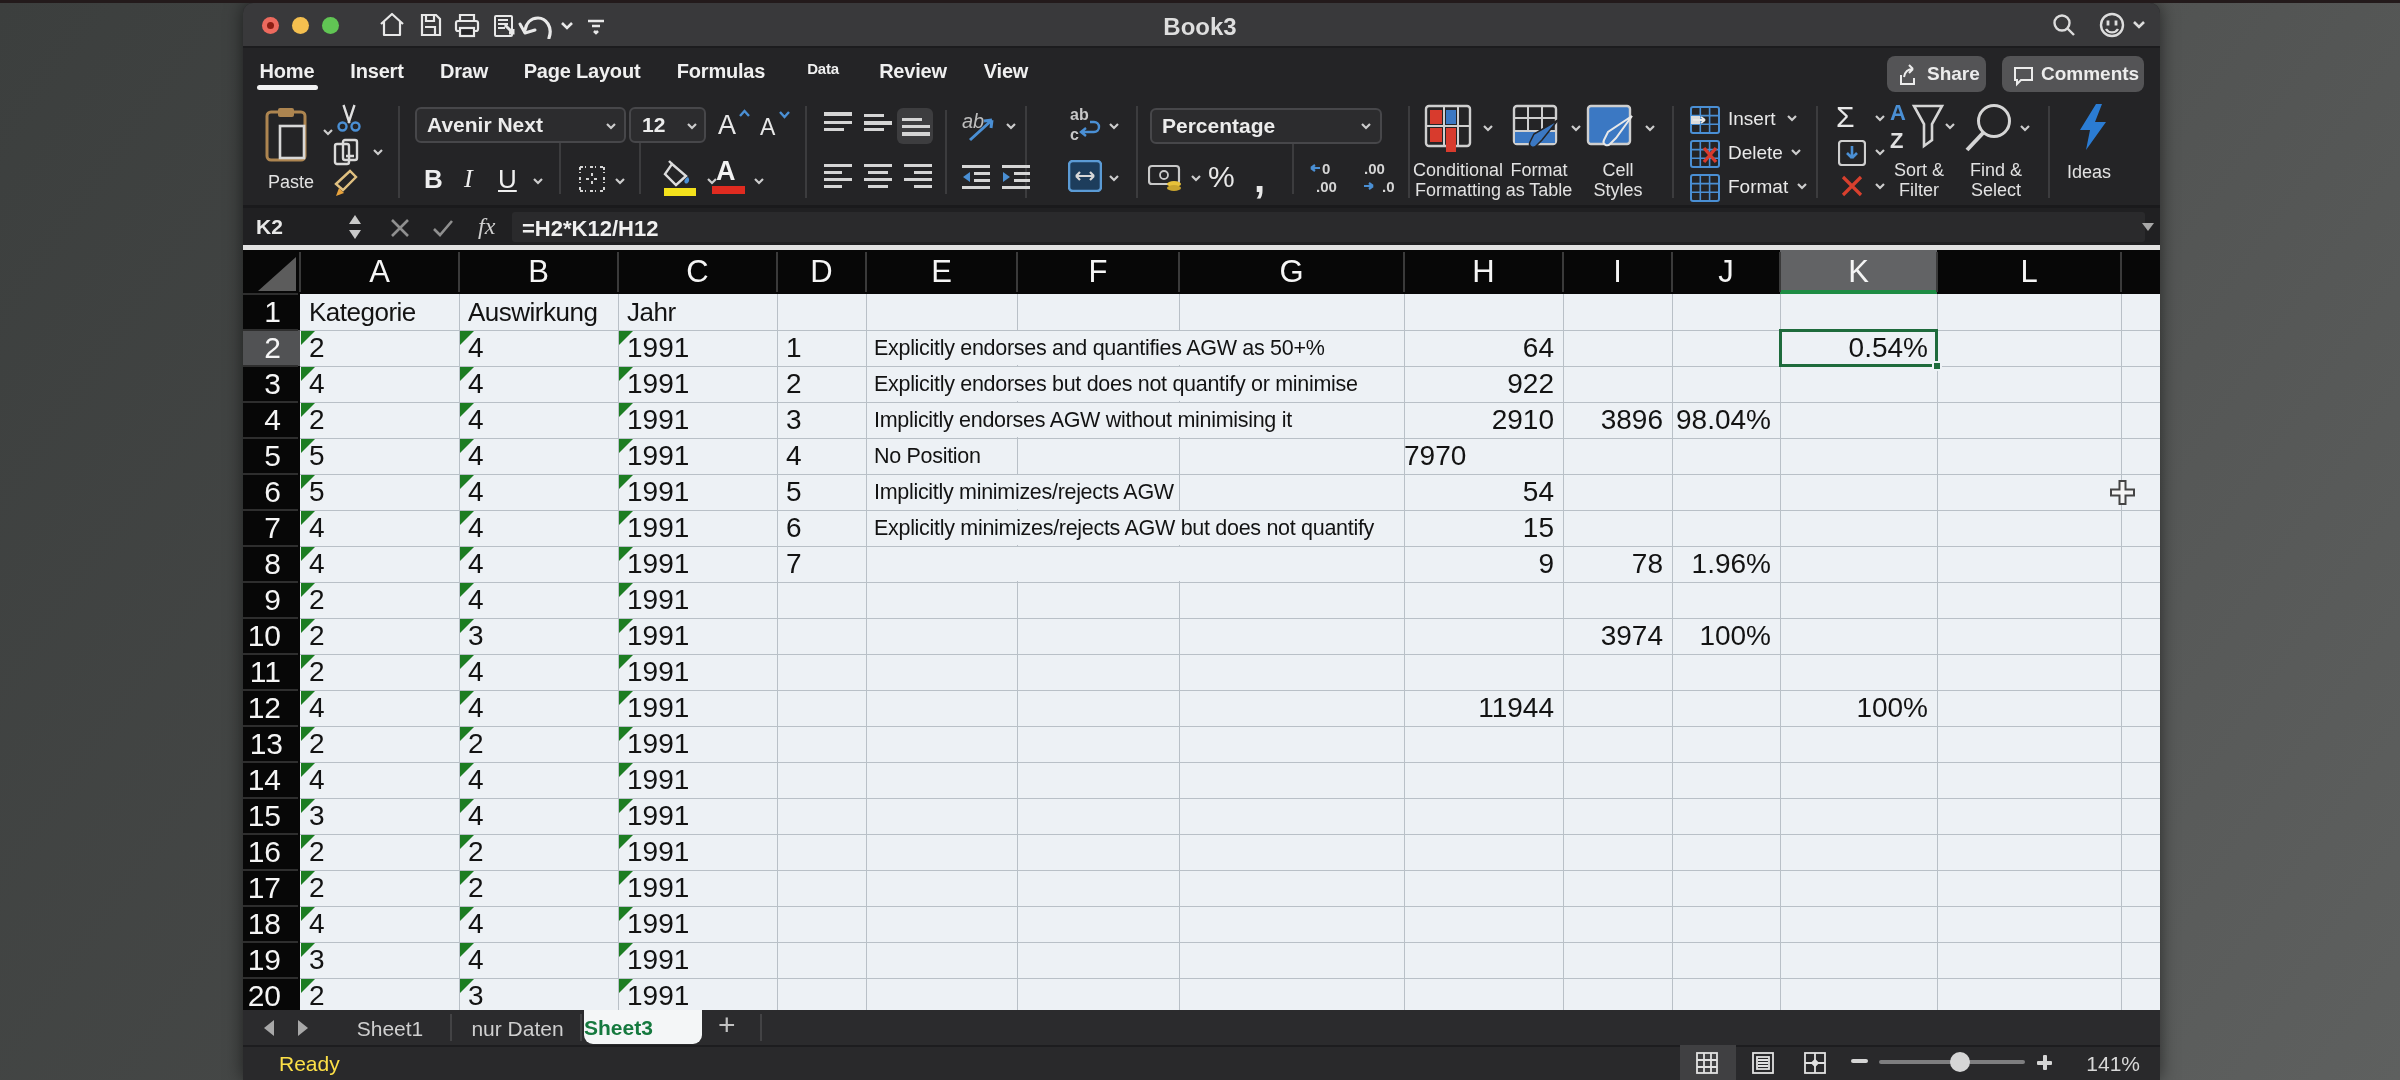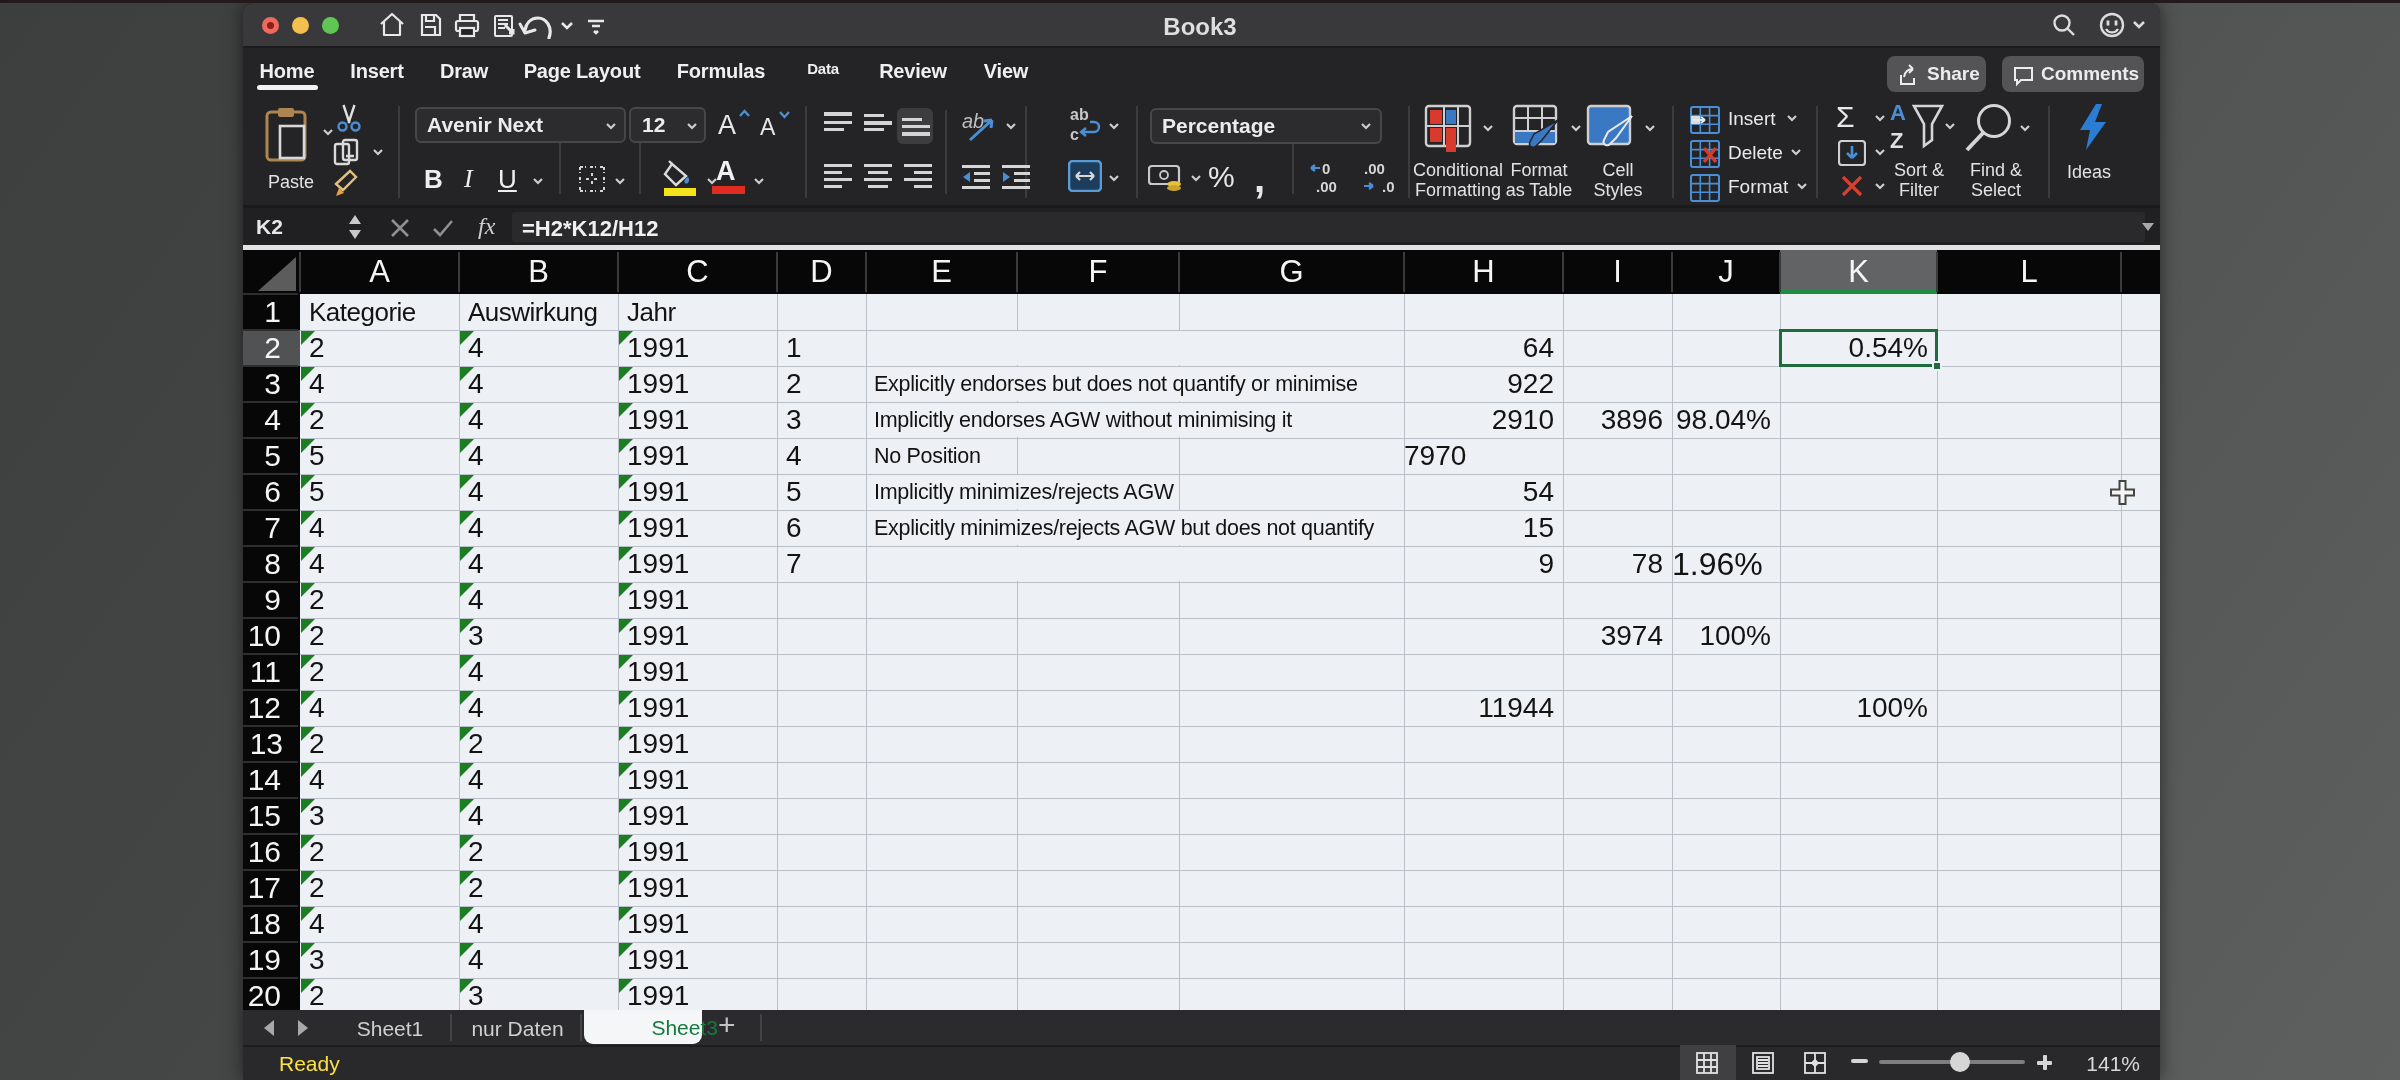--- a/index.html
+++ b/index.html
@@ -589,58 +589,59 @@
 <div class="cell" style="left:627px;top:942px;line-height:36px;font-size:28px">1991</div>
 <div class="tri" style="left:619px;top:979px"></div>
 <div class="cell" style="left:627px;top:978px;line-height:36px;font-size:28px">1991</div>
 <div class="cell" style="left:786px;top:330px;line-height:36px;font-size:28px">1</div>
 <div class="cell" style="left:786px;top:366px;line-height:36px;font-size:28px">2</div>
 <div class="cell" style="left:786px;top:402px;line-height:36px;font-size:28px">3</div>
 <div class="cell" style="left:786px;top:438px;line-height:36px;font-size:28px">4</div>
 <div class="cell" style="left:786px;top:474px;line-height:36px;font-size:28px">5</div>
 <div class="cell" style="left:786px;top:510px;line-height:36px;font-size:28px">6</div>
 <div class="cell" style="left:786px;top:546px;line-height:36px;font-size:28px">7</div>
+<div class="cell" style="left:874px;top:330px;line-height:36px;font-size:21.5px;letter-spacing:-0.3px">Explicitly endorses and quantifies AGW as 50+%</div>
 <div class="cell" style="left:874px;top:366px;line-height:36px;font-size:21.5px;letter-spacing:-0.3px">Explicitly endorses but does not quantify or minimise</div>
 <div class="cell" style="left:874px;top:402px;line-height:36px;font-size:21.5px;letter-spacing:-0.3px">Implicitly endorses AGW without minimising it</div>
 <div class="cell" style="left:874px;top:438px;line-height:36px;font-size:21.5px;letter-spacing:-0.3px">No Position</div>
 <div class="cell" style="left:874px;top:474px;line-height:36px;font-size:21.5px;letter-spacing:-0.3px">Implicitly minimizes/rejects AGW</div>
 <div class="cell" style="left:874px;top:510px;line-height:36px;font-size:21.5px;letter-spacing:-0.3px">Explicitly minimizes/rejects AGW but does not quantify</div>
 <div class="cell" style="left:1404px;top:330px;width:150px;text-align:right;line-height:36px;font-size:28px">64</div>
 <div class="cell" style="left:1404px;top:366px;width:150px;text-align:right;line-height:36px;font-size:28px">922</div>
 <div class="cell" style="left:1404px;top:402px;width:150px;text-align:right;line-height:36px;font-size:28px">2910</div>
 <div class="cell" style="left:1404px;top:438px;width:150px;text-align:left;line-height:36px;font-size:28px">7970</div>
 <div class="cell" style="left:1404px;top:474px;width:150px;text-align:right;line-height:36px;font-size:28px">54</div>
 <div class="cell" style="left:1404px;top:510px;width:150px;text-align:right;line-height:36px;font-size:28px">15</div>
 <div class="cell" style="left:1404px;top:546px;width:150px;text-align:right;line-height:36px;font-size:28px">9</div>
 <div class="cell" style="left:1404px;top:690px;width:150px;text-align:right;line-height:36px;font-size:28px">11944</div>
 <div class="cell" style="left:1563px;top:402px;width:100px;text-align:right;line-height:36px;font-size:28px">3896</div>
 <div class="cell" style="left:1563px;top:546px;width:100px;text-align:right;line-height:36px;font-size:28px">78</div>
 <div class="cell" style="left:1563px;top:618px;width:100px;text-align:right;line-height:36px;font-size:28px">3974</div>
 <div class="cell" style="left:1672px;top:402px;width:99px;text-align:right;line-height:36px;font-size:28px">98.04%</div>
-<div class="cell" style="left:1672px;top:546px;width:99px;line-height:36px;font-size:32px">1.96%</div>
+<div class="cell" style="left:1672px;top:546px;width:99px;text-align:right;line-height:36px;font-size:28px">1.96%</div>
 <div class="cell" style="left:1672px;top:618px;width:99px;text-align:right;line-height:36px;font-size:28px">100%</div>
 <div class="cell" style="left:1780px;top:330px;width:148px;text-align:right;line-height:36px;font-size:28px">0.54%</div>
 <div class="cell" style="left:1780px;top:690px;width:148px;text-align:right;line-height:36px;font-size:28px">100%</div>
 <div class="ab" style="left:1779px;top:329px;width:159px;height:38px;border:3px solid #1e6b3c"></div>
 <div class="ab" style="left:1932px;top:361px;width:10px;height:10px;background:#1e6b3c;border:2px solid #edf1f5"></div>
 <svg class="ab" style="left:2110px;top:480px" width="25" height="25" viewBox="0 0 25 25">
 <path d="M9.5 1 h6 v8.5 h8.5 v6 h-8.5 v8.5 h-6 v-8.5 h-8.5 v-6 h8.5 z" fill="#f5f5f5" stroke="#444" stroke-width="2"></path>
 </svg>
 <div class="ab" style="left:243px;top:1010px;width:1917px;height:35px;background:#2b2b2d"></div>
 <svg class="ab" style="left:260px;top:1018px" width="60" height="20" viewBox="0 0 60 20" fill="#a8a8a8">
 <path d="M14 2 L4 10 L14 18 z"></path>
         <path d="M38 2 L48 10 L38 18 z"></path>
       </svg>
 <div class="ab" style="left:450px;top:1014px;width:2px;height:27px;background:#434345"></div>
 <div class="ab" style="left:580px;top:1014px;width:2px;height:27px;background:#434345"></div>
 <div class="ab" style="left:760px;top:1014px;width:2px;height:27px;background:#434345"></div>
 <div class="ab" style="left:330px;top:1017px;width:120px;text-align:center;font-size:21px;color:#cfcfcf">Sheet1</div>
 <div class="ab" style="left:455px;top:1017px;width:125px;text-align:center;font-size:21px;color:#cfcfcf">nur Daten</div>
 <div class="ab" style="left:584px;top:1010px;width:118px;height:34px;background:#f4f6f7;border-radius:0 0 9px 9px"></div>
-<div class="ab" style="left:584px;top:1016px;width:134px;text-align:right;font-size:21px;font-weight:400;color:#15793e">Sheet3</div>
+<div class="ab" style="left:584px;top:1016px;width:134px;text-align:left;font-size:21px;font-weight:700;color:#15793e">Sheet3</div>
 <div class="ab" style="left:718px;top:1008px;font-size:30px;font-weight:300;color:#c2c2c2">+</div>
 <div class="ab" style="left:243px;top:1045px;width:1917px;height:35px;background:#29292b;border-top:2px solid #1d1d1f"></div>
 <div class="ab" style="left:279px;top:1052px;font-size:21px;color:#fde047">Ready</div>
 <div class="ab" style="left:1680px;top:1045px;width:56px;height:35px;background:#404042"></div>
 <svg class="ab" style="left:1696px;top:1052px" width="22" height="22" viewBox="0 0 22 22" fill="none" stroke="#e2e2e2" stroke-width="1.8">
 <rect x="1" y="1" width="20" height="20"></rect>
         <path d="M1 8 h20 M1 15 h20 M8 1 v20 M15 1 v20"></path>
       </svg>
 <svg class="ab" style="left:1752px;top:1052px" width="22" height="22" viewBox="0 0 22 22" fill="none" stroke="#e2e2e2" stroke-width="1.8">
 <rect x="1" y="1" width="20" height="20"></rect>

